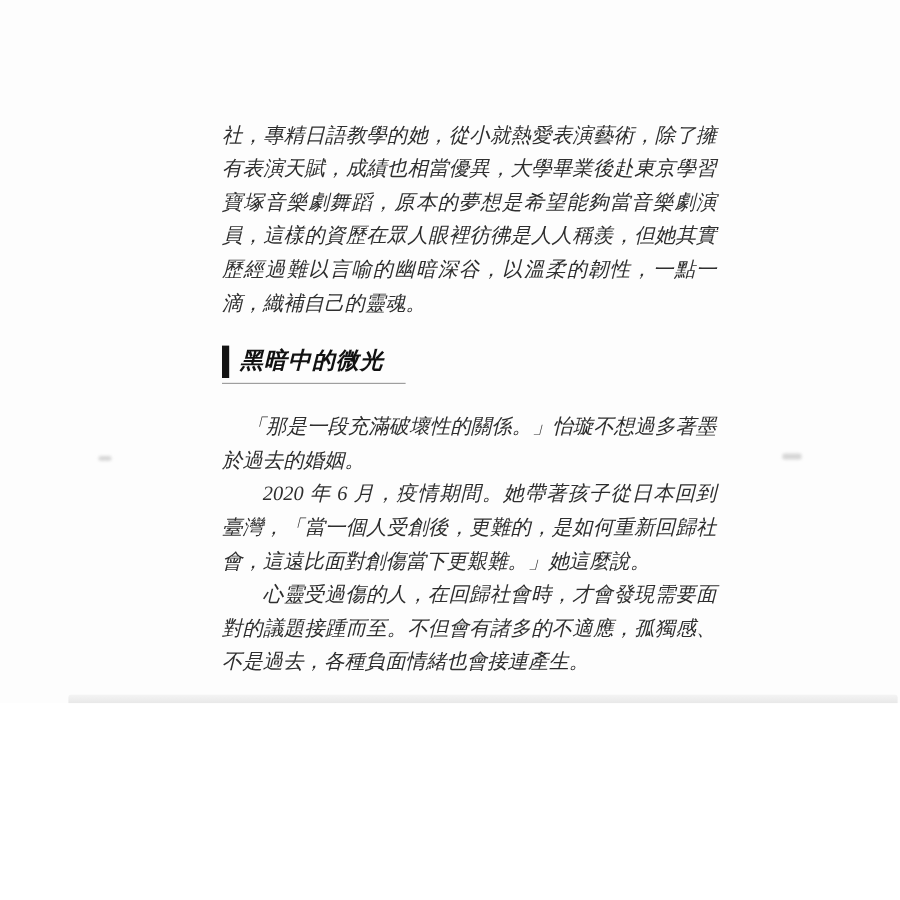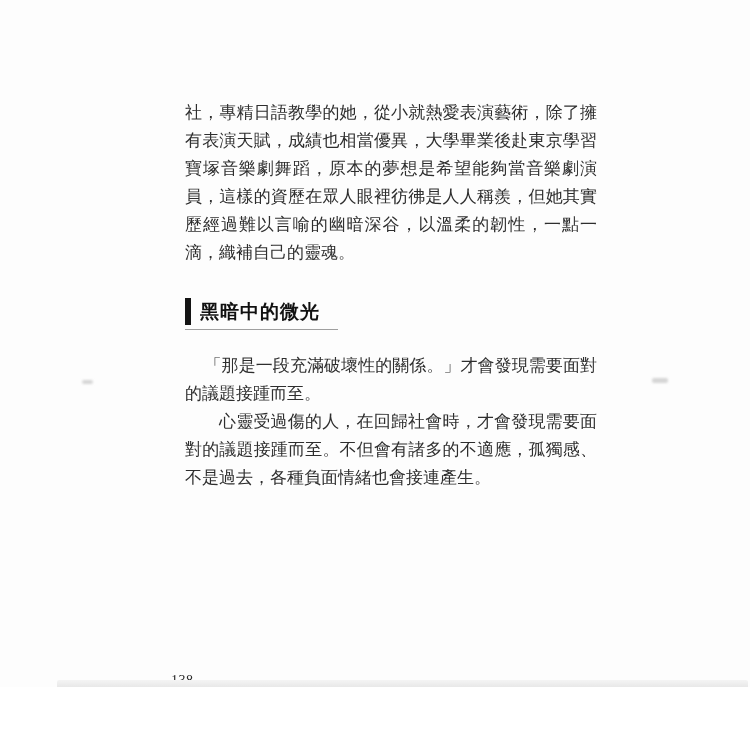--- a/index.html
+++ b/index.html
@@ -6,24 +6,25 @@
 
   html, body {
     width: 750px;
     height: 750px;
     background: #ffffff;
   }
 
   .book-page {
     position: relative;
     width: 750px;
-    height: 687px;
+    height: 586px;
     background: #fdfdfd;
     overflow: hidden;
     font-family: "Liberation Serif", "DejaVu Serif", serif;
+    font-style: italic;
   }
 
   
   .scan-mark {
     position: absolute;
     background: #d6d6d6;
     filter: blur(1.2px);
     border-radius: 2px;
   }
   .scan-mark.left  { left: 82px;  top: 380px; width: 11px; height: 4px; }
@@ -59,21 +60,21 @@
   }
 
   p.indent { text-indent: 2em; }
   p.quote-indent { text-indent: 1.15em; }
 
   
   .section-heading {
     display: flex;
     align-items: center;
     width: fit-content;
-    margin-top: 31px;
+    margin-top: 21px;
     padding: 0 18px 4px 0;
     border-bottom: 1.5px solid #9f9f9f;
     text-align: left;
   }
   .heading-bar {
     width: 6px;
     height: 27px;
     background: #141414;
     margin-right: 9px;
     flex: none;
@@ -110,23 +111,24 @@
 
   <div class="text-column">
 
     <p>社，專精日語教學的她，從小就熱愛表演藝術，除了擁有表演天賦，成績也相當優異，大學畢業後赴東京學習寶塚音樂劇舞蹈，原本的夢想是希望能夠當音樂劇演員，這樣的資歷在眾人眼裡彷彿是人人稱羨，但她其實歷經過難以言喻的幽暗深谷，以溫柔的韌性，一點一滴，織補自己的靈魂。</p>
 
     <div class="section-heading">
       <span class="heading-bar"></span>
       <span class="heading-text">黑暗中的微光</span>
     </div>
 
-    <p class="quote-indent first-section-paragraph">「那是一段充滿破壞性的關係。」才會發現需要面對的議題接踵而至。</p>
+    <p class="quote-indent first-section-paragraph">「那是一段充滿破壞性的關係。」怡璇不想過多著墨於過去的婚姻。</p>
 
 
+    <p class="indent">2020 年 6 月，疫情期間。她帶著孩子從日本回到臺灣，「當一個人受創後，更難的，是如何重新回歸社會，這遠比面對創傷當下更艱難。」她這麼說。</p>
 
     <p class="indent">心靈受過傷的人，在回歸社會時，才會發現需要面對的議題接踵而至。不但會有諸多的不適應，孤獨感、不是過去，各種負面情緒也會接連產生。</p>
 
   </div>
 
   <div class="page-number">138</div>
 
   <div class="page-bottom-edge"></div>
 
 </div>

